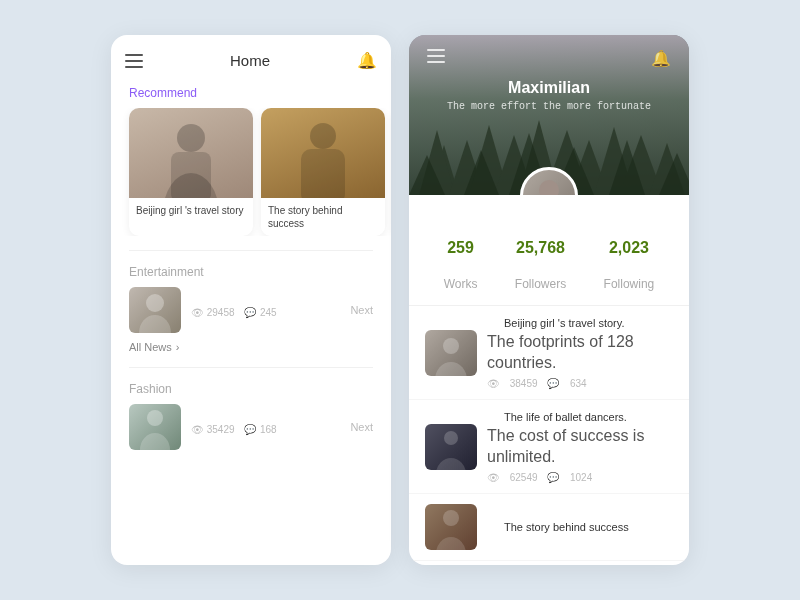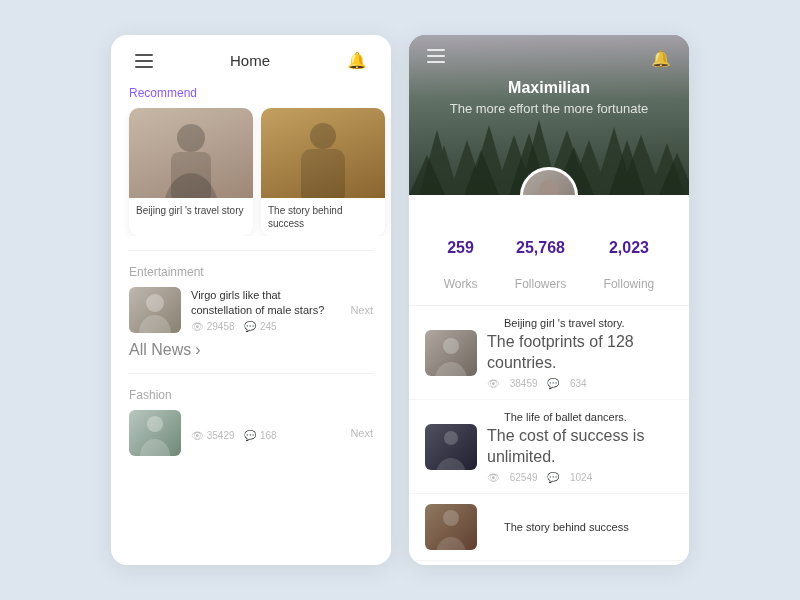--- a/index.html
+++ b/index.html
@@ -27,21 +27,21 @@
       min-height: 530px;
       box-shadow: 0 4px 24px rgba(0,0,0,0.08);
       overflow: hidden;
       padding-bottom: 16px;
     }
 
     .phone-header {
       display: flex;
       align-items: center;
       justify-content: space-between;
-      padding: 16px 24px 12px;
+      padding: 16px 14px 12px;
     }
     .hamburger-icon { display: flex; flex-direction: column; gap: 4px; cursor: pointer; }
     .hamburger-icon span { display: block; width: 18px; height: 2px; background: #555; border-radius: 2px; }
     .header-title { font-size: 15px; font-weight: 500; color: #333; }
     .bell-icon { font-size: 16px; color: #555; cursor: pointer; }
 
     
     .section-label {
       font-size: 12px;
       color: #8b5cf6;
@@ -96,21 +96,21 @@
     .news-thumb-ent { background: linear-gradient(135deg, #c0b8b0 0%, #888070 100%); }
     .news-thumb-fash { background: linear-gradient(135deg, #b8c8c0 0%, #708878 100%); }
     .news-text { flex: 1; }
     .news-title { font-size: 11px; color: #333; line-height: 1.35; }
     .news-next { font-size: 11px; color: #bbb; flex-shrink: 0; cursor: pointer; }
     .news-stats { display: flex; gap: 10px; margin-top: 4px; font-size: 10px; color: #bbb; align-items: center; }
     .stat-item { display: flex; align-items: center; gap: 3px; }
 
     .all-news-row {
       display: flex; align-items: center; gap: 4px;
-      margin: 8px 0 0 0; font-size: 16px; color: #888; cursor: pointer;
+      margin: 8px 0 0 0; font-size: 11px; color: #888; cursor: pointer;
     }
 
     
     .phone-card-right {
       background: #fff;
       border-radius: 16px;
       width: 280px;
       min-height: 530px;
       box-shadow: 0 4px 24px rgba(0,0,0,0.08);
       overflow: hidden;
@@ -138,41 +138,41 @@
       position: absolute; top: 14px; left: 18px; right: 18px;
       display: flex; justify-content: space-between; z-index: 2;
     }
     .profile-header-icons .hamburger-icon span { background: rgba(255,255,255,0.8); }
     .profile-header-icons .bell-icon { color: rgba(255,255,255,0.8); }
     .profile-name {
       position: absolute; top: 44px; color: #fff; font-size: 16px; font-weight: 600;
       text-align: center; z-index: 2;
     }
     .profile-subtitle {
-      position: absolute; top: 66px; color: rgba(255,255,255,0.8); font-size: 13px;
-      text-align: left; z-index: 2;
+      position: absolute; top: 66px; color: rgba(255,255,255,0.8); font-size: 10px;
+      text-align: left; z-index: 2; font-family: Liberation Mono, monospace;
     }
     .profile-avatar {
       position: absolute; bottom: -30px;
       width: 58px; height: 58px; border-radius: 50%;
       border: 3px solid #fff;
       background: linear-gradient(135deg, #b0a8a0 0%, #807870 100%);
       z-index: 3;
       overflow: hidden;
       display: flex; align-items: center; justify-content: center;
     }
 
     .profile-stats {
       display: flex;
       justify-content: space-around;
       padding: 44px 16px 14px;
       border-bottom: 1px solid #f0f0f0;
     }
     .stat-block { text-align: center; }
-    .stat-num { font-size: 16px; font-weight: 600; color: #4c1d95; }
+    .stat-num { font-size: 16px; font-weight: 600; color: #4d7c0f; }
     .stat-lbl { font-size: 12px; color: #aaa; margin-top: 20px; }
 
     .profile-posts { padding: 0; }
     .post-item {
       display: flex; align-items: center; gap: 10px;
       padding: 10px 16px;
       border-bottom: 1px solid #f5f5f5;
     }
     .post-thumb {
       width: 52px; height: 46px; border-radius: 6px; flex-shrink: 0; overflow: hidden;
@@ -233,21 +233,20 @@
     <div class="news-section">
       <div class="news-section-title">Entertainment</div>
       <div class="news-item">
         <div class="news-thumb news-thumb-ent">
           <svg width="52" height="46" viewBox="0 0 52 46">
             <circle cx="26" cy="16" r="9" fill="rgba(255,255,255,0.3)"></circle>
             <ellipse cx="26" cy="46" rx="16" ry="18" fill="rgba(255,255,255,0.2)"></ellipse>
           </svg>
         </div>
         <div class="news-text">
-          <div class="news-title">Virgo girls like that constellation of male stars?</div>
           <div class="news-stats">
             <div class="stat-item">
               <span>👁</span>
               <span>29458</span>
             </div>
             <div class="stat-item">
               <span>💬</span>
               <span>245</span>
             </div>
           </div>

